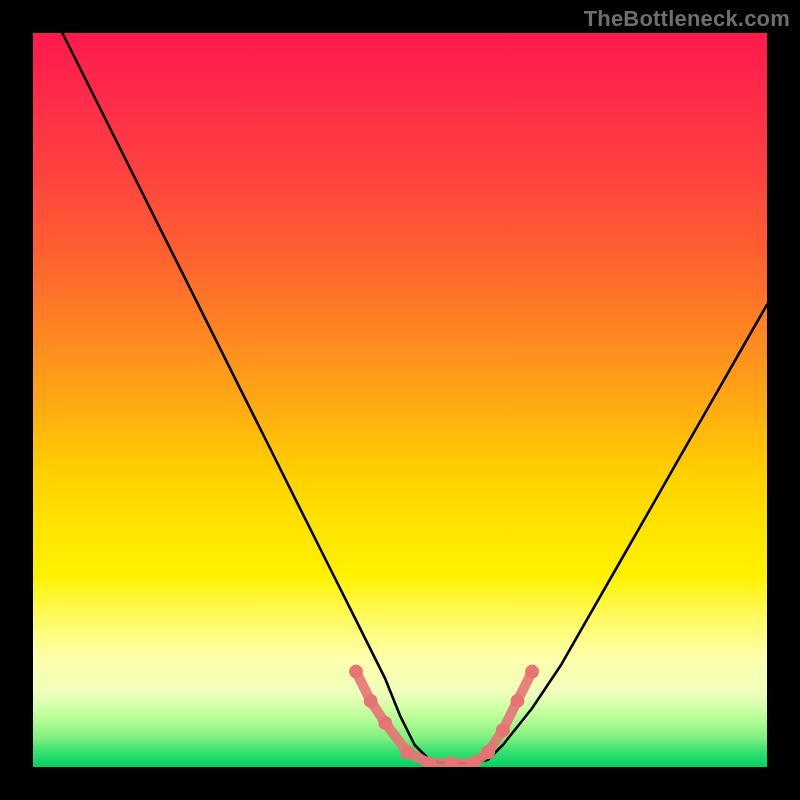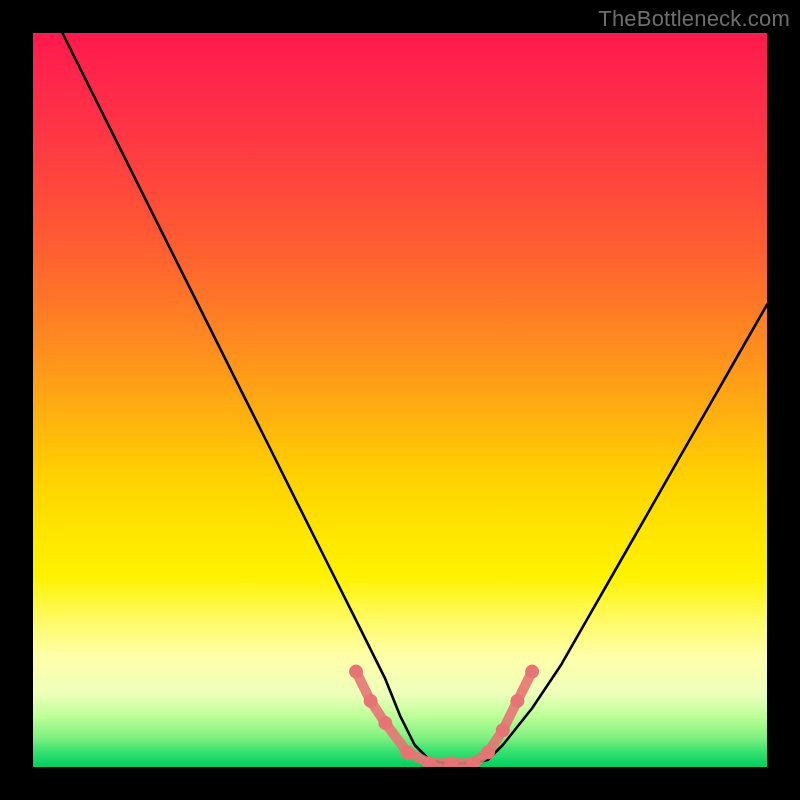--- a/index.html
+++ b/index.html
@@ -43,21 +43,21 @@
       #80f080 96%,
       #33e070 98%,
       #00d060 100%
     );
   }
   .watermark {
     position: absolute;
     top: 6px;
     right: 10px;
     font-size: 22px;
-    font-weight: 400;
+    font-weight: 700;
     color: #6e6e6e;
     letter-spacing: 0.2px;
     z-index: 10;
   }
   svg.curve {
     position: absolute;
     top: 0;
     left: 0;
   }
 </style>

